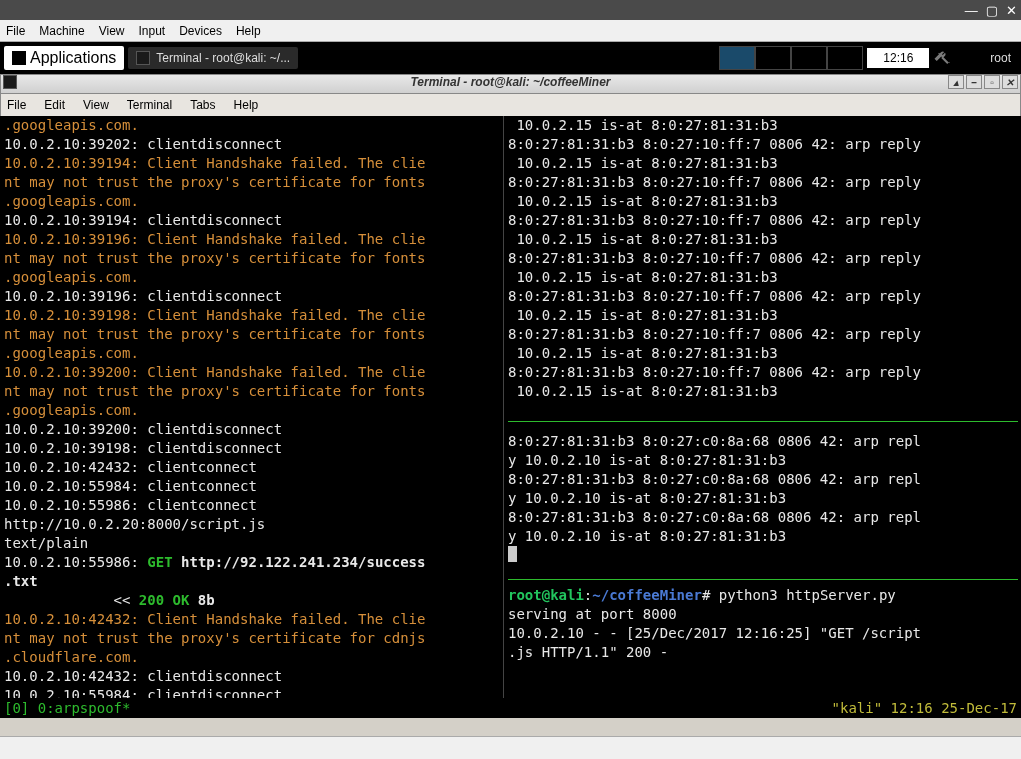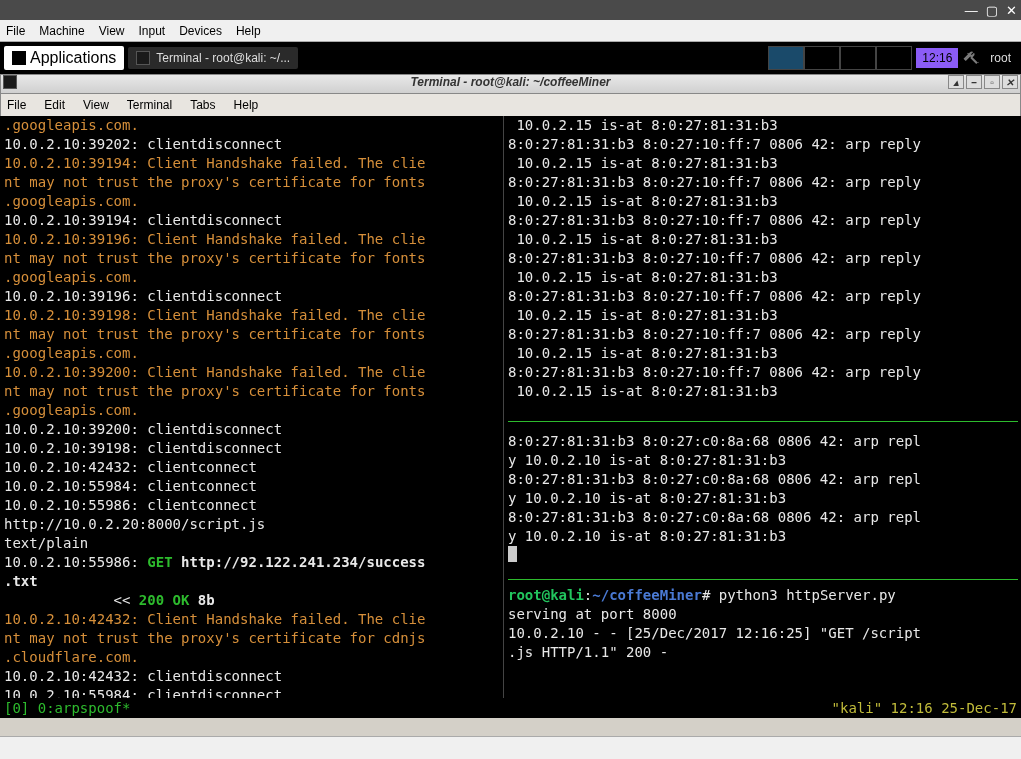--- a/index.html
+++ b/index.html
@@ -15,22 +15,22 @@
 
 .kali-panel { height:32px; background:#000; color:#ddd; display:flex; align-items:center; padding:0 4px; gap:4px; position:relative; }
 .apps-btn { background:#fff; color:#000; padding:3px 8px; border-radius:2px; display:flex; align-items:center; gap:4px; font-size:16px; cursor:pointer; }
 .apps-btn .icon { width:14px; height:14px; background:#000; display:inline-block; }
 .taskbar-item { background:#2a2a2a; padding:4px 8px; border-radius:2px; display:flex; align-items:center; gap:6px; font-size:12px; cursor:pointer; }
 .taskbar-item .icon { width:14px; height:14px; background:#1a1a1a; border:1px solid #555; }
 .panel-right { position:absolute; right:4px; display:flex; align-items:center; gap:4px; font-size:12px; }
 .workspace-switcher { display:flex; }
 .workspace-switcher div { width:36px; height:24px; border:1px solid #444; background:#000; cursor:pointer; }
 .workspace-switcher div.active { background:#1a4a6a; }
-.clock-box { background:#8b5cf6; color:#000; padding:3px 6px; }
-.user-box { color:#ddd; padding:3px 6px; }
+.clock-box { background:#ffffff; color:#000; padding:3px 16px; }
+.user-box { color:#ddd; padding:3px 6px;margin-left:29px; }
 .tools-icon { width:18px; height:18px; filter:invert(0.8); }
 
 
 .term-window { position:absolute; left:0; top:74px; width:1021px; }
 .term-bar { height:20px; background:linear-gradient(#e8e8e8,#d0d0d0); border:1px solid #888; display:flex; justify-content:center; position:relative; font-size:12px; font-weight:bold; font-style: italic; color:#333; }
 .term-bar .trayicon { position:absolute; left:2px; width:14px; height:14px; background:#1a1a1a; border:1px solid #555; }
 .term-bar .winctl { position:absolute; right:2px; display:flex; gap:2px; }
 .term-bar .winctl div { width:16px; height:14px; background:#ddd; border:1px solid #888; font-size:10px; display:flex; align-items:center; justify-content:center; cursor:pointer; }
 .term-menubar { height:22px; background:#e8e5e0; border-left:1px solid #888; border-right:1px solid #888; display:flex; align-items:center; padding:0 6px; gap:18px; font-size:12px; }
 .term-menubar span { cursor:pointer; }

